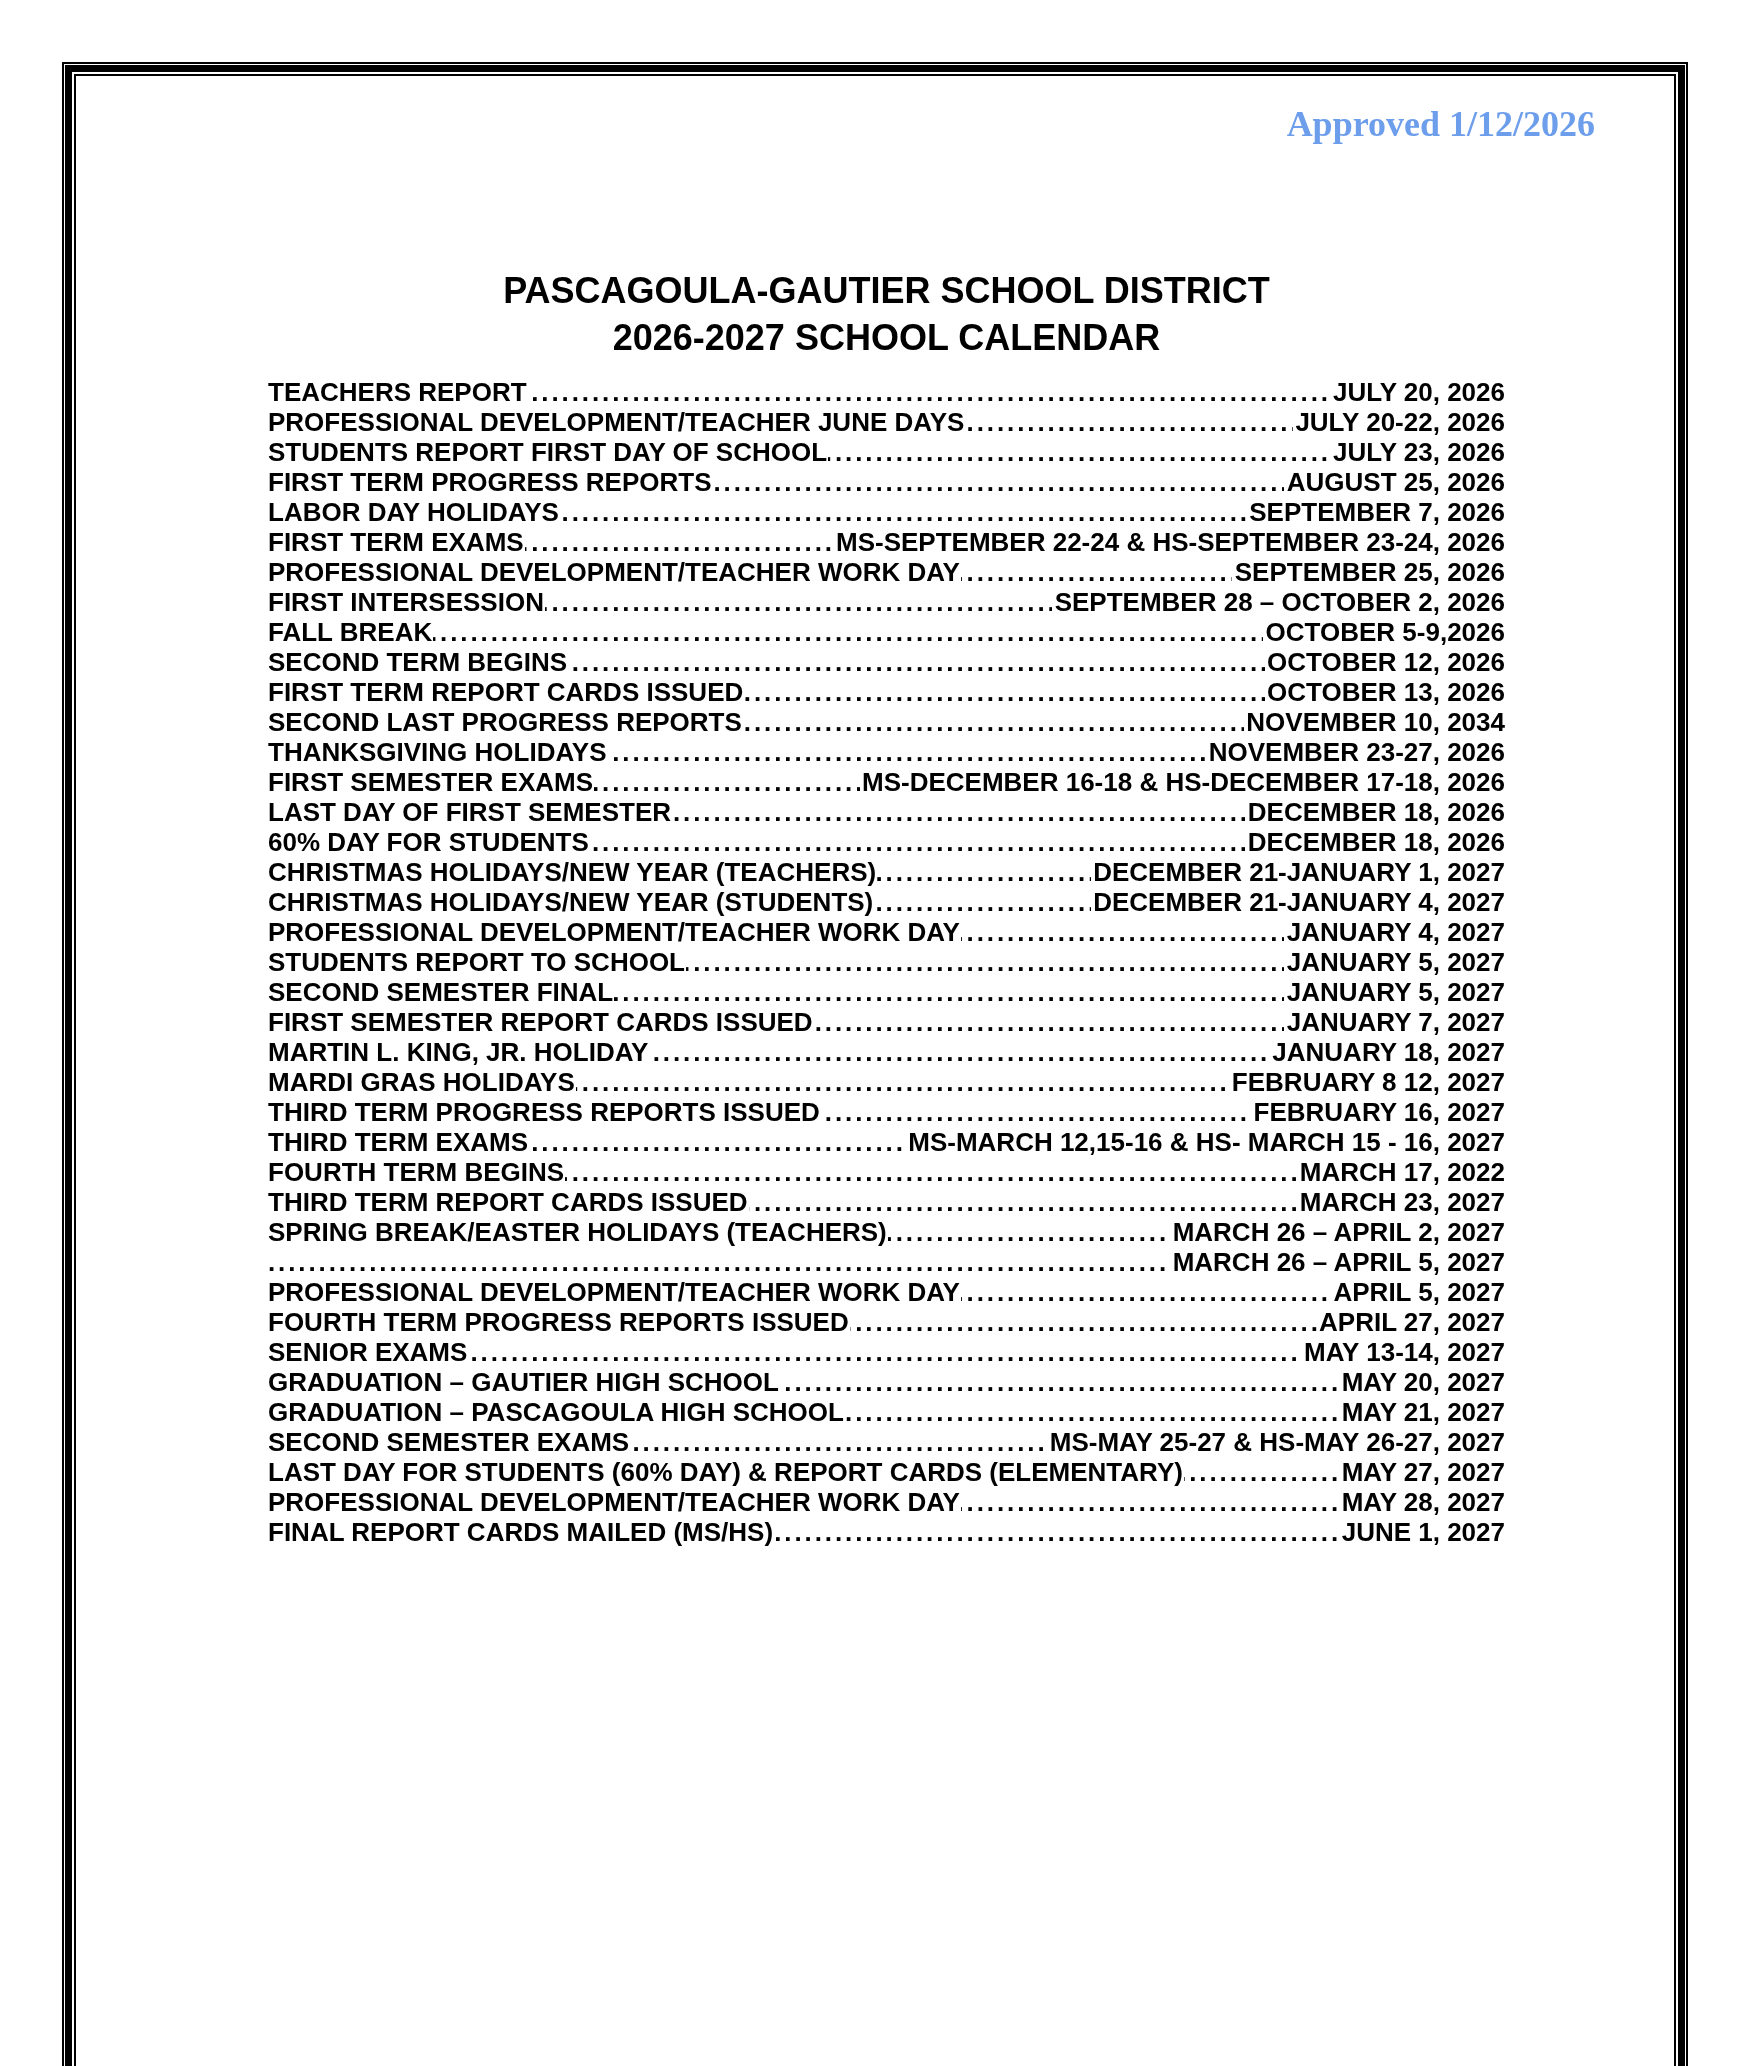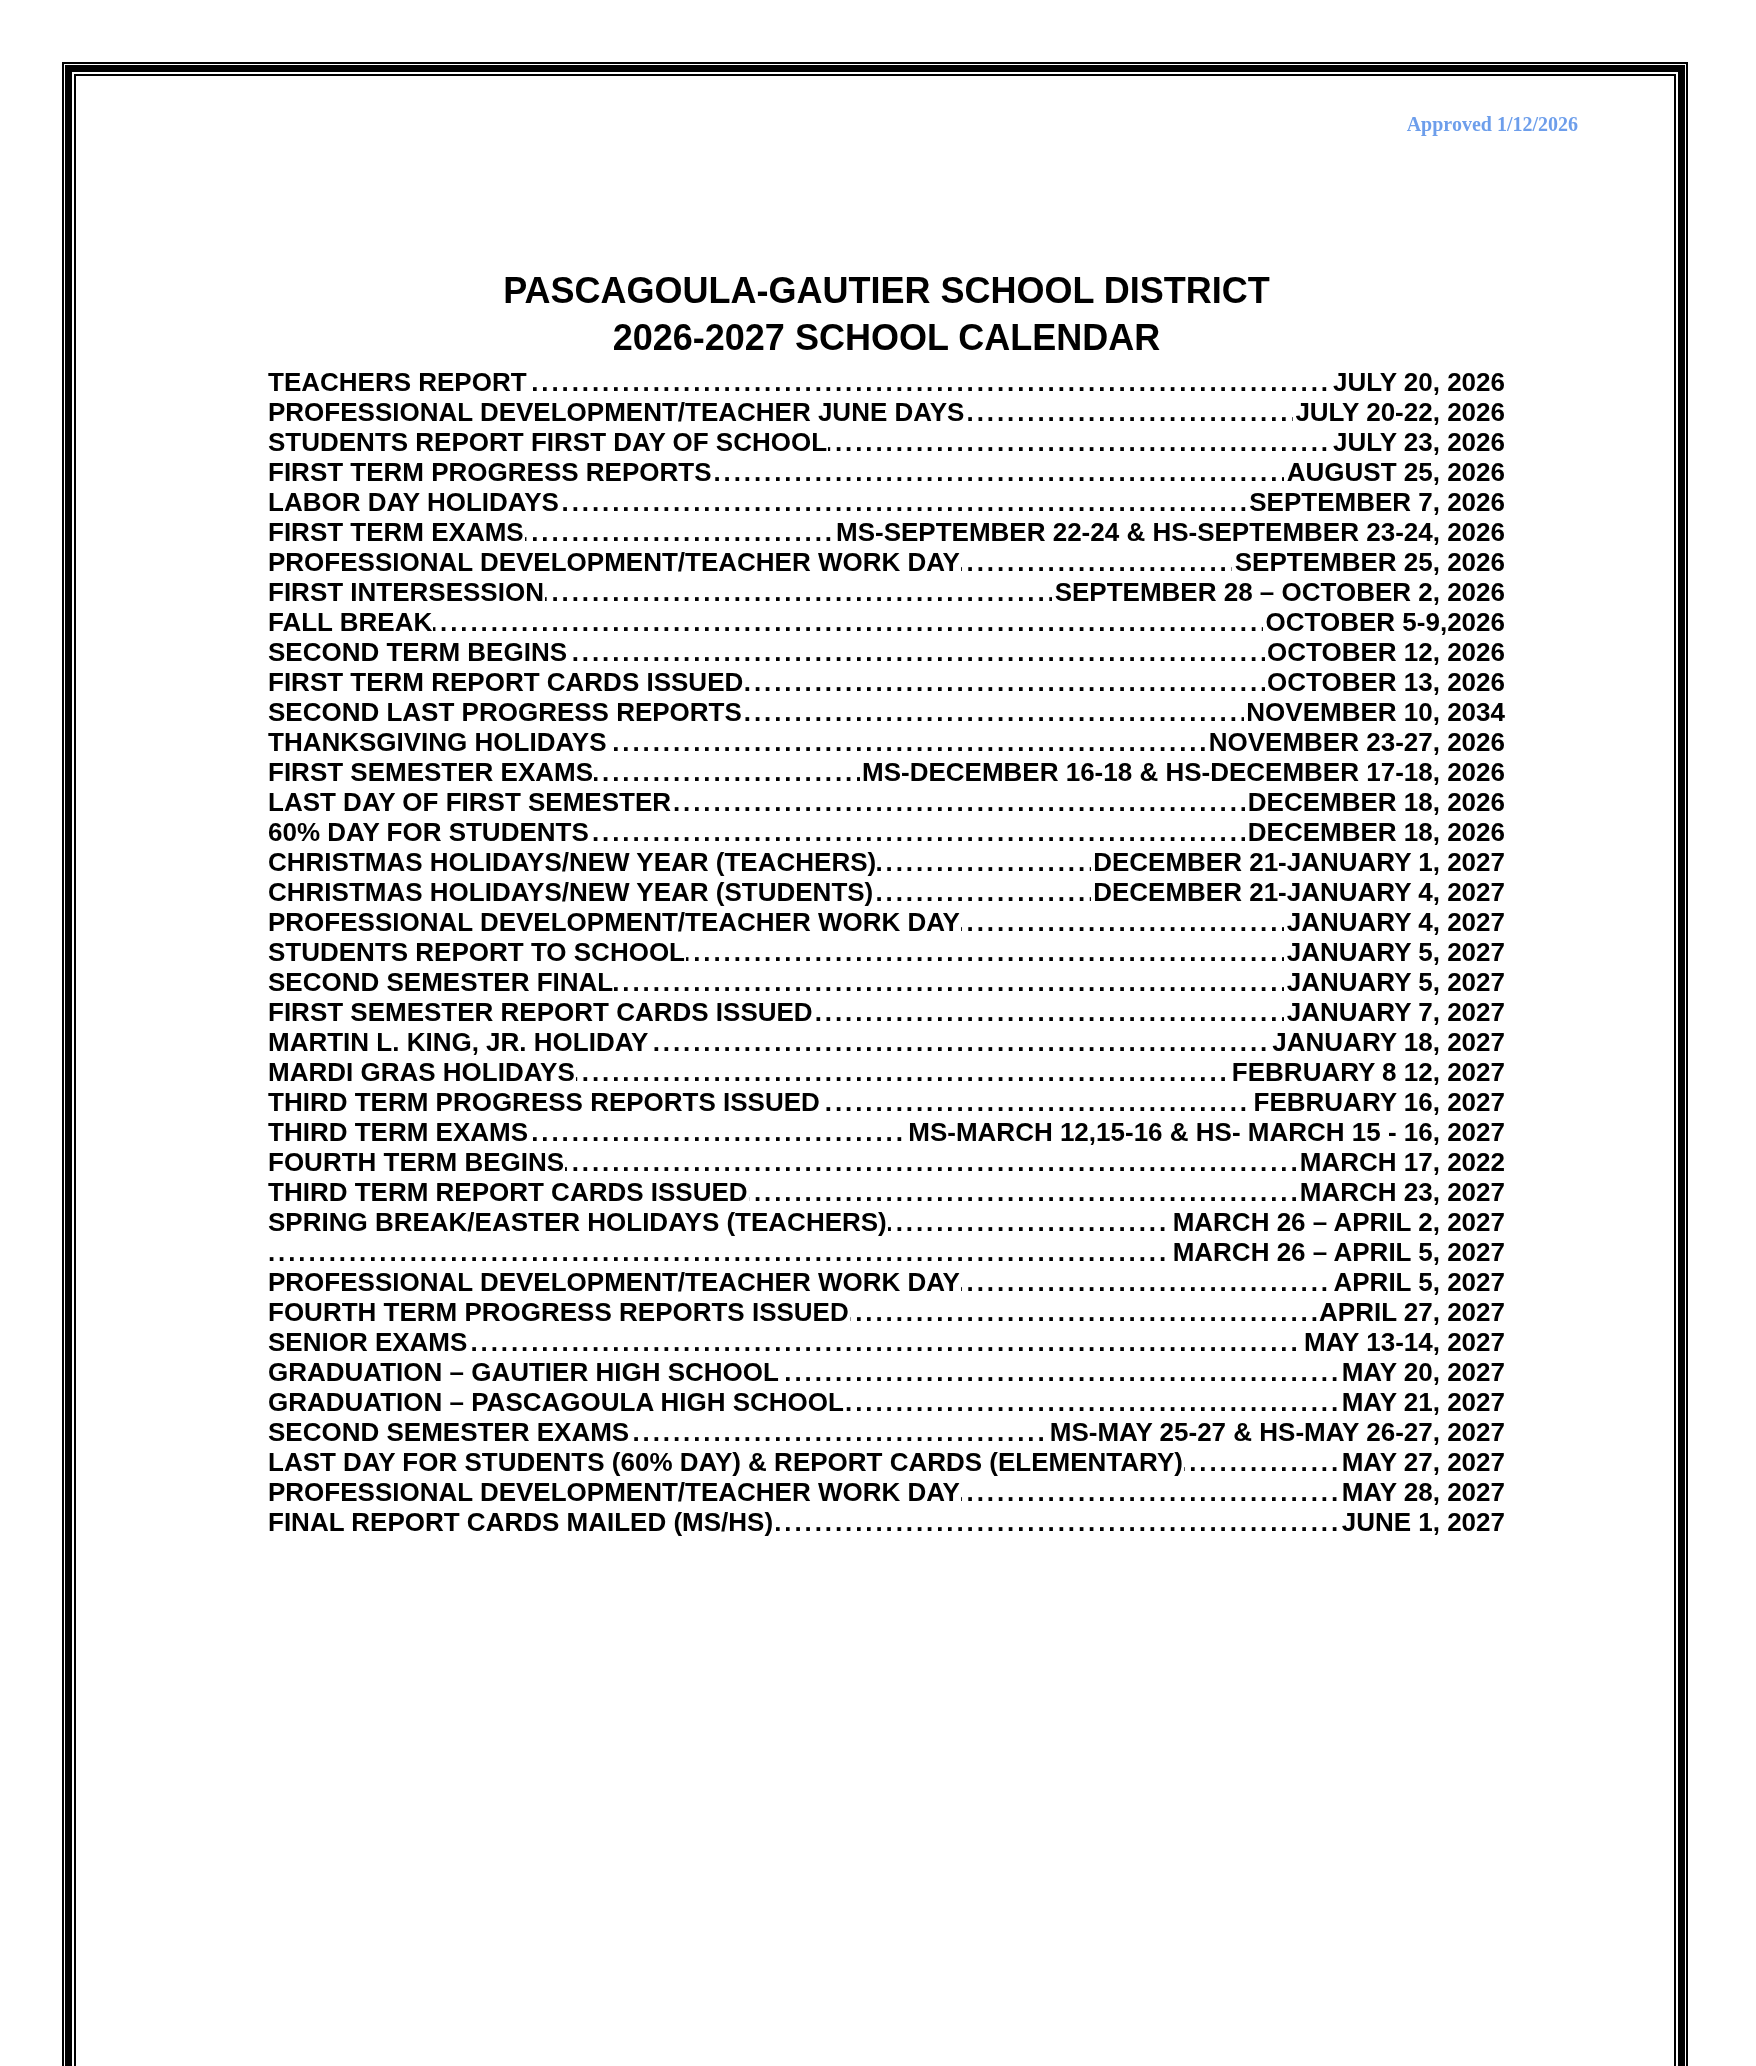--- a/index.html
+++ b/index.html
@@ -23,35 +23,35 @@
   }
   .frame-mid{
     width:100%;height:100%;box-sizing:border-box;
     border:7.9px solid var(--ink);padding:1.7px;
   }
   .frame-inner{
     width:100%;height:100%;box-sizing:border-box;
     border:2.1px solid var(--ink);
   }
   .approved{
-    position:absolute;top:110px;right:178px;
+    position:absolute;top:110px;right:161px;
     font-family:"Liberation Serif", serif;
-    font-weight:bold;font-size:20px;line-height:28px;
+    font-weight:bold;font-size:36px;line-height:28px;
     color:var(--approved-blue);
     white-space:nowrap;
   }
   .title{
     position:absolute;top:244px;left:268px;width:1237px;
     text-align:center;font-weight:bold;
     font-size:36px;line-height:47px;
     white-space:nowrap;
     margin-top:23px;
   }
   .events{
-    position:absolute;top:367px;left:268px;width:1237px;
+    position:absolute;top:377px;left:268px;width:1237px;
   }
   .row{
     position:relative;height:30px;line-height:30px;
     font-size:26px;font-weight:bold;white-space:nowrap;
   }
   .dots{
     position:absolute;left:0;top:0;right:0;bottom:0;
     overflow:hidden;z-index:0;
   }
   .dots::after{

